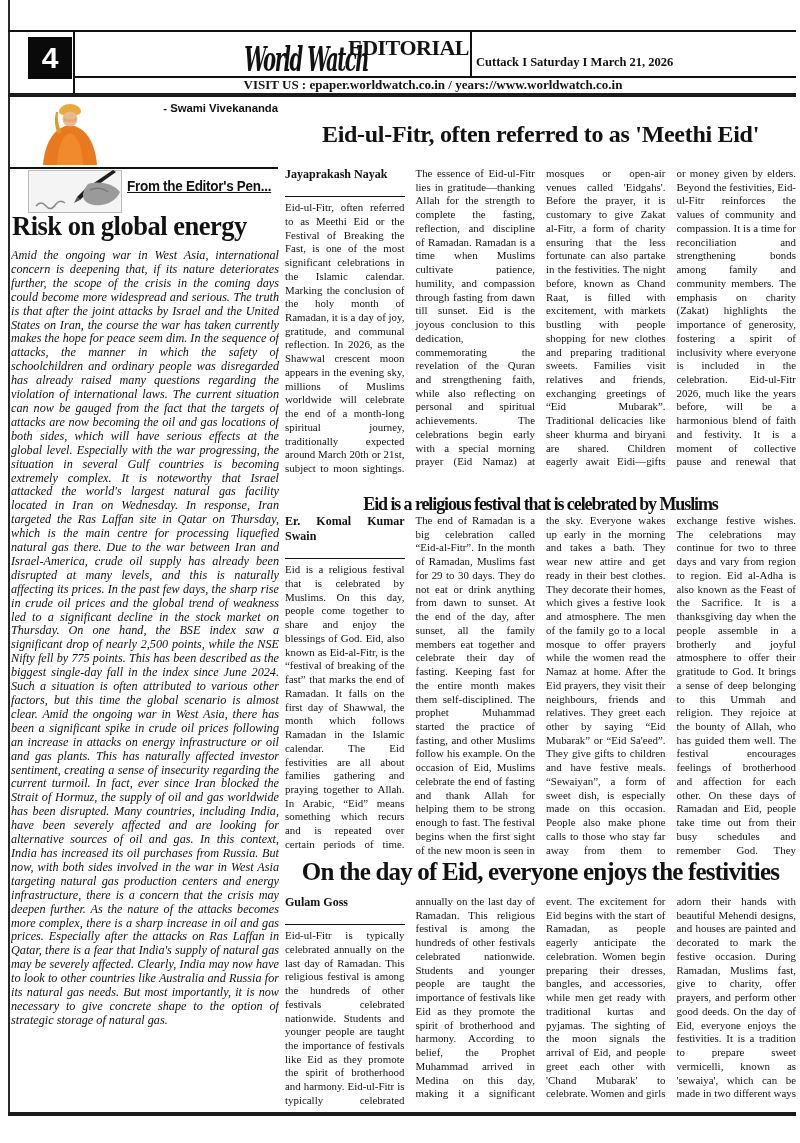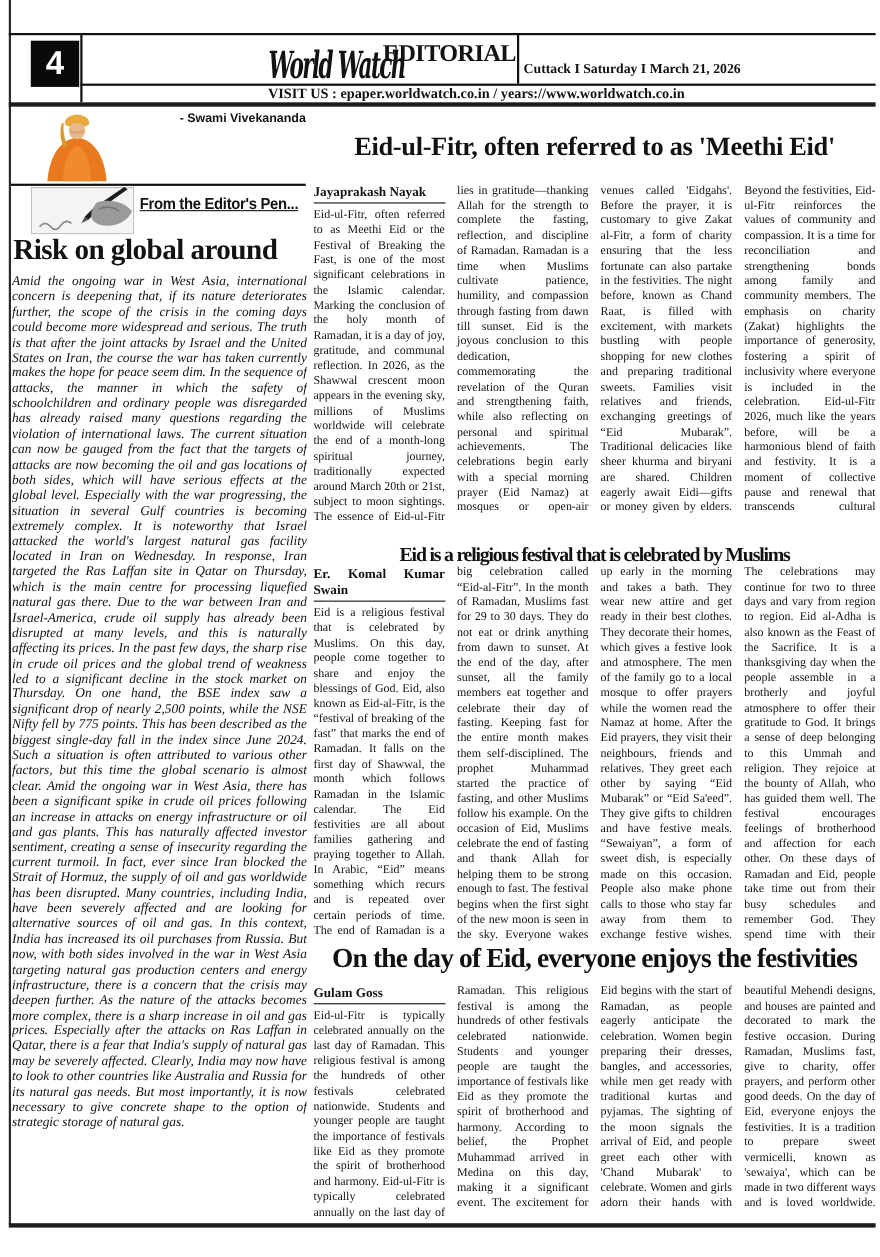--- a/index.html
+++ b/index.html
@@ -49,21 +49,21 @@
   .articles{left:285px;top:0;width:511px;}
   .a-head{position:absolute;width:511px;text-align:center;font-weight:bold;line-height:1.17;}
   .a1-head{top:100px;font-size:24px;letter-spacing:-0.3px;margin-top:20px;}
   .a2-head{top:494px;font-size:18px;letter-spacing:-1.1px;white-space:nowrap;}
   .a3-head{top:857px;font-size:25px;letter-spacing:-0.8px;white-space:nowrap;}
   .cols{position:absolute;width:511px;column-count:4;column-gap:11px;column-fill:auto;
     overflow:hidden;text-align:justify;font-size:10.9px;line-height:1.26;hyphens:auto;}
   .a1-cols{top:167px;height:311px;}
   .a2-cols{top:514px;height:344px;}
   .a3-cols{top:895px;height:216px;}
-  .byline{display:block;font-weight:bold;font-size:12px;padding-bottom:2px;margin-bottom:4px;
+  .byline{display:block;font-weight:bold;font-size:12px;padding-bottom:14px;margin-bottom:4px;
     border-bottom:1.5px solid #111;}
 </style>
 </head>
 <body>
 
 <div class="abs left-edge"></div>
 <div class="abs top-rule"></div>
 
 <div>
   <div class="abs pagenum">4</div>
@@ -92,21 +92,21 @@
   <div class="abs ed-rule"></div>
   <svg class="abs pen-img" viewBox="0 0 94 43">
     <rect x="0.5" y="0.5" width="93" height="42" fill="#f4f4f4" stroke="#bbb"></rect>
     <path d="M88,2 L60,22 L52,30 L49,27 L57,19 L85,0 Z" fill="#1d1d1d"></path>
     <path d="M52,30 L46,33 L49,27 Z" fill="#555"></path>
     <path d="M60,14 C72,10 86,14 92,22 C88,32 74,38 62,34 C54,31 52,24 60,14 Z" fill="#9a9a9a"></path>
     <path d="M62,20 C68,17 76,18 80,22" stroke="#777" fill="none" stroke-width="1.5"></path>
     <path d="M8,36 q5,-6 10,0 q5,6 10,-2 q4,-5 9,-1" stroke="#8a8a8a" fill="none" stroke-width="1.5"></path>
   </svg>
   <div class="abs pen-label">From the Editor's Pen...</div>
-  <div class="abs ed-head">Risk on global around</div>
+  <div class="abs ed-head">Risk on global energy</div>
   <div class="abs ed-body">Amid the ongoing war in West Asia, international concern is deepening that, if its nature deteriorates further, the scope of the crisis in the coming days could become more widespread and serious. The truth is that after the joint attacks by Israel and the United States on Iran, the course the war has taken currently makes the hope for peace seem dim. In the sequence of attacks, the manner in which the safety of schoolchildren and ordinary people was disregarded has already raised many questions regarding the violation of international laws. The current situation can now be gauged from the fact that the targets of attacks are now becoming the oil and gas locations of both sides, which will have serious effects at the global level. Especially with the war progressing, the situation in several Gulf countries is becoming extremely complex. It is noteworthy that Israel attacked the world's largest natural gas facility located in Iran on Wednesday. In response, Iran targeted the Ras Laffan site in Qatar on Thursday, which is the main centre for processing liquefied natural gas there. Due to the war between Iran and Israel-America, crude oil supply has already been disrupted at many levels, and this is naturally affecting its prices. In the past few days, the sharp rise in crude oil prices and the global trend of weakness led to a significant decline in the stock market on Thursday. On one hand, the BSE index saw a significant drop of nearly 2,500 points, while the NSE Nifty fell by 775 points. This has been described as the biggest single-day fall in the index since June 2024. Such a situation is often attributed to various other factors, but this time the global scenario is almost clear. Amid the ongoing war in West Asia, there has been a significant spike in crude oil prices following an increase in attacks on energy infrastructure or oil and gas plants. This has naturally affected investor sentiment, creating a sense of insecurity regarding the current turmoil. In fact, ever since Iran blocked the Strait of Hormuz, the supply of oil and gas worldwide has been disrupted. Many countries, including India, have been severely affected and are looking for alternative sources of oil and gas. In this context, India has increased its oil purchases from Russia. But now, with both sides involved in the war in West Asia targeting natural gas production centers and energy infrastructure, there is a concern that the crisis may deepen further. As the nature of the attacks becomes more complex, there is a sharp increase in oil and gas prices. Especially after the attacks on Ras Laffan in Qatar, there is a fear that India's supply of natural gas may be severely affected. Clearly, India may now have to look to other countries like Australia and Russia for its natural gas needs. But most importantly, it is now necessary to give concrete shape to the option of strategic storage of natural gas.</div>
 </div>
 
 <div>
   <div class="abs articles a-head a1-head">
     <div>Eid-ul-Fitr, often referred to as 'Meethi Eid'</div>
   </div>
   <div class="abs articles cols a1-cols">
     <span class="byline">Jayaprakash Nayak</span><span>Eid-ul-Fitr, often referred to as Meethi Eid or the Festival of Breaking the Fast, is one of the most significant celebrations in the Islamic calendar. Marking the conclusion of the holy month of Ramadan, it is a day of joy, gratitude, and communal reflection. In 2026, as the Shawwal crescent moon appears in the evening sky, millions of Muslims worldwide will celebrate the end of a month-long spiritual journey, traditionally expected around March 20th or 21st, subject to moon sightings. The essence of Eid-ul-Fitr lies in gratitude—thanking Allah for the strength to complete the fasting, reflection, and discipline of Ramadan. Ramadan is a time when Muslims cultivate patience, humility, and compassion through fasting from dawn till sunset. Eid is the joyous conclusion to this dedication, commemorating the revelation of the Quran and strengthening faith, while also reflecting on personal and spiritual achievements. The celebrations begin early with a special morning prayer (Eid Namaz) at mosques or open-air venues called 'Eidgahs'. Before the prayer, it is customary to give Zakat al-Fitr, a form of charity ensuring that the less fortunate can also partake in the festivities. The night before, known as Chand Raat, is filled with excitement, with markets bustling with people shopping for new clothes and preparing traditional sweets. Families visit relatives and friends, exchanging greetings of “Eid Mubarak”. Traditional delicacies like sheer khurma and biryani are shared. Children eagerly await Eidi—gifts or money given by elders. Beyond the festivities, Eid-ul-Fitr reinforces the values of community and compassion. It is a time for reconciliation and strengthening bonds among family and community members. The emphasis on charity (Zakat) highlights the importance of generosity, fostering a spirit of inclusivity where everyone is included in the celebration. Eid-ul-Fitr 2026, much like the years before, will be a harmonious blend of faith and festivity. It is a moment of collective pause and renewal that transcends cultural differences, emphasizing kindness and togetherness. As Muslims around the world unite in prayer and celebration, the day serves as a beautiful reminder of the joy that comes from sharing and the gratitude that follows a month of devotion.</span>
   </div>

